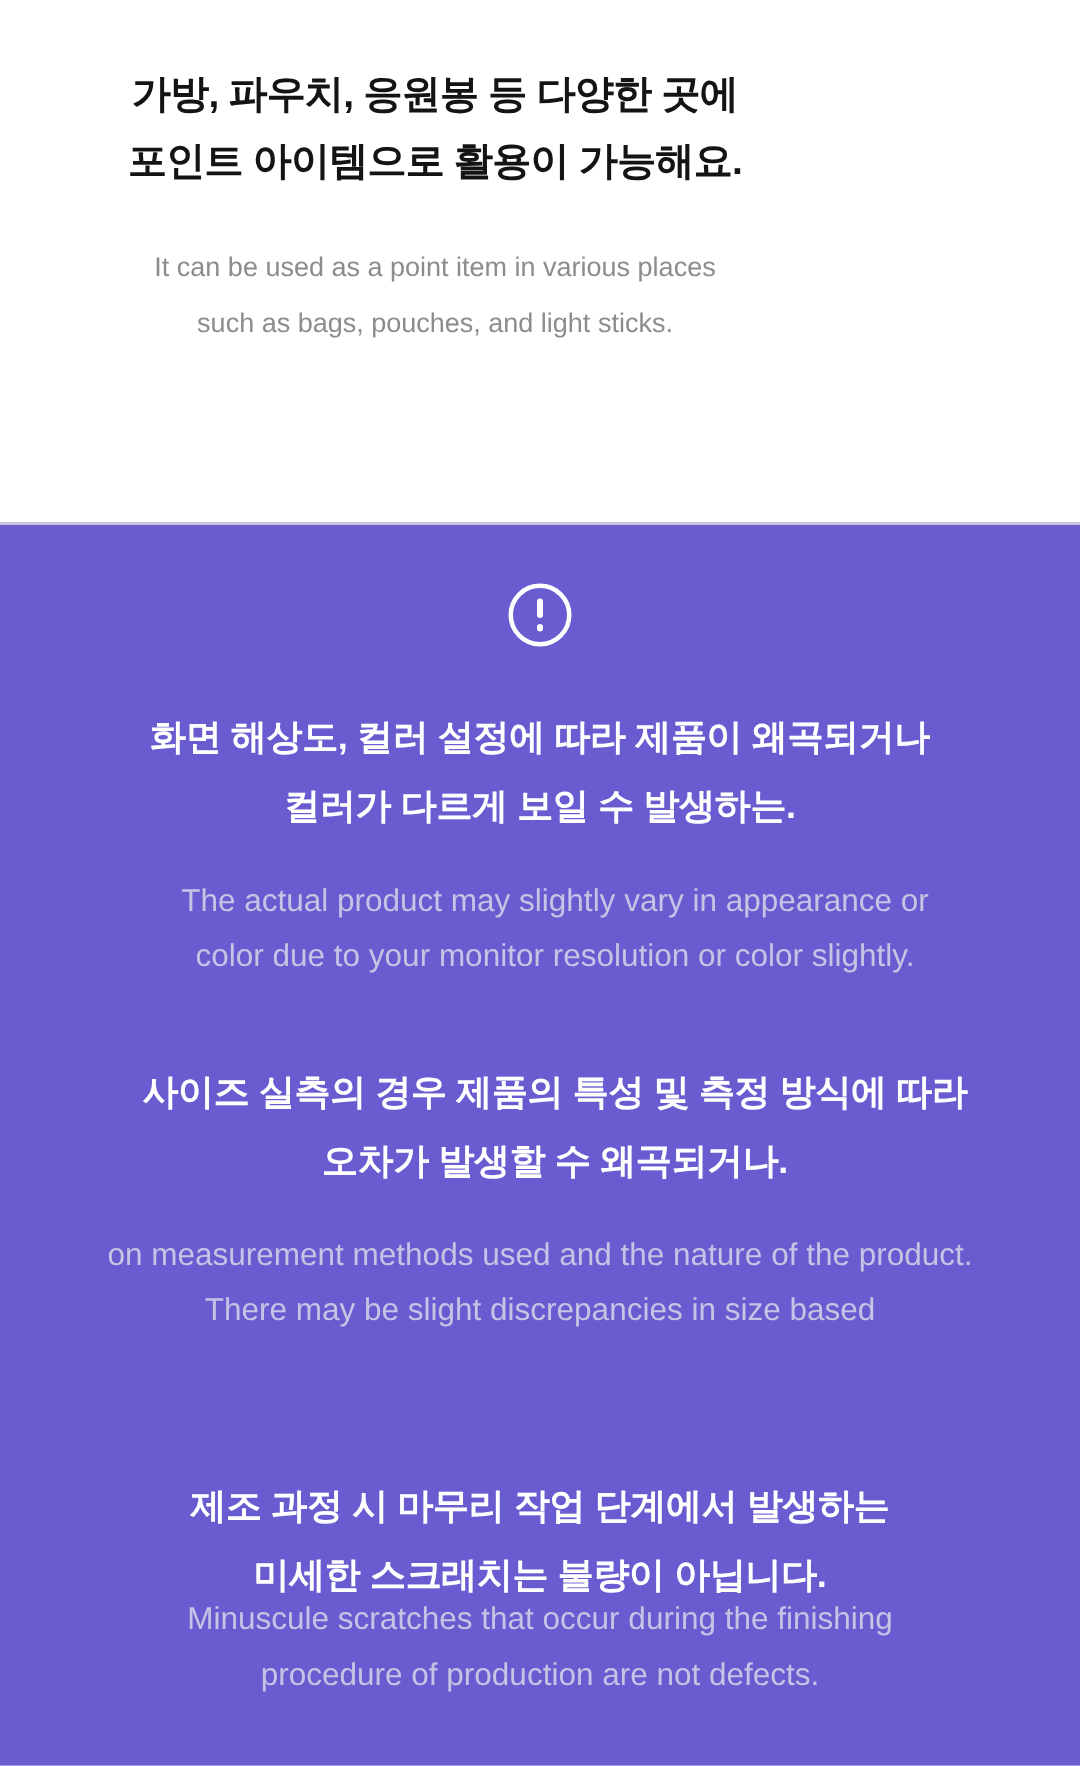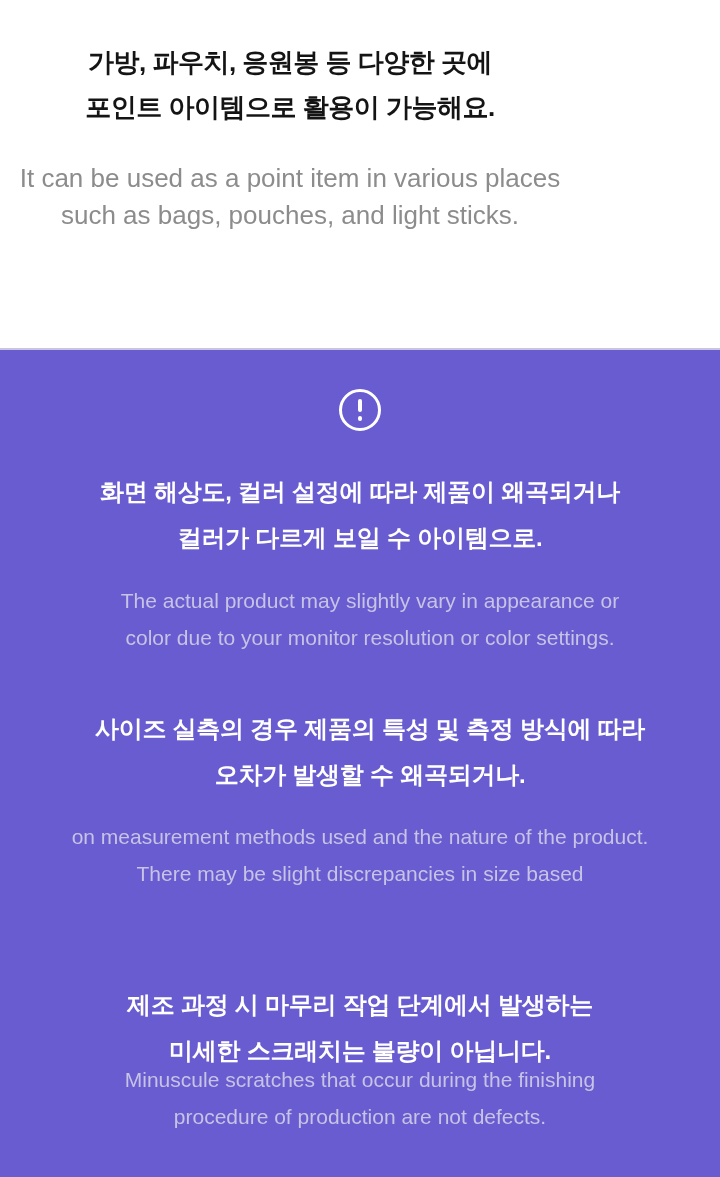--- a/index.html
+++ b/index.html
@@ -36,21 +36,21 @@
   .intro-ko {
     top: 40px;
     font-size: 26px;
     font-weight: 700;
     line-height: 45px;
     color: #141414;
     letter-spacing: -0.5px;
   }
   .intro-en {
     top: 160px;
-    font-size: 26px;
+    font-size: 18px;
     font-weight: 400;
     line-height: 37px;
     color: #8c8c8c;
   }
   
   .notice-section {
     position: absolute;
     top: 348px;
     left: 0;
     width: 720px;
@@ -124,25 +124,25 @@
 
   <section class="notice-section">
 
     <div class="alert-icon">
       <div class="excl-bar"></div>
       <div class="excl-dot"></div>
     </div>
 
     <div class="centered notice-ko b1-ko">
       <div>화면 해상도, 컬러 설정에 따라 제품이 왜곡되거나</div>
-      <div>컬러가 다르게 보일 수 아이템으로.</div>
+      <div>컬러가 다르게 보일 수 발생하는.</div>
     </div>
     <div class="centered notice-en b1-en">
       <div>The actual product may slightly vary in appearance or</div>
-      <div>color due to your monitor resolution or color settings.</div>
+      <div>color due to your monitor resolution or color slightly.</div>
     </div>
 
     <div class="centered notice-ko b2-ko">
       <div>사이즈 실측의 경우 제품의 특성 및 측정 방식에 따라</div>
       <div>오차가 발생할 수 왜곡되거나.</div>
     </div>
     <div class="centered notice-en b2-en">
       <div>on measurement methods used and the nature of the product.</div>
       <div>There may be slight discrepancies in size based</div>
     </div>

